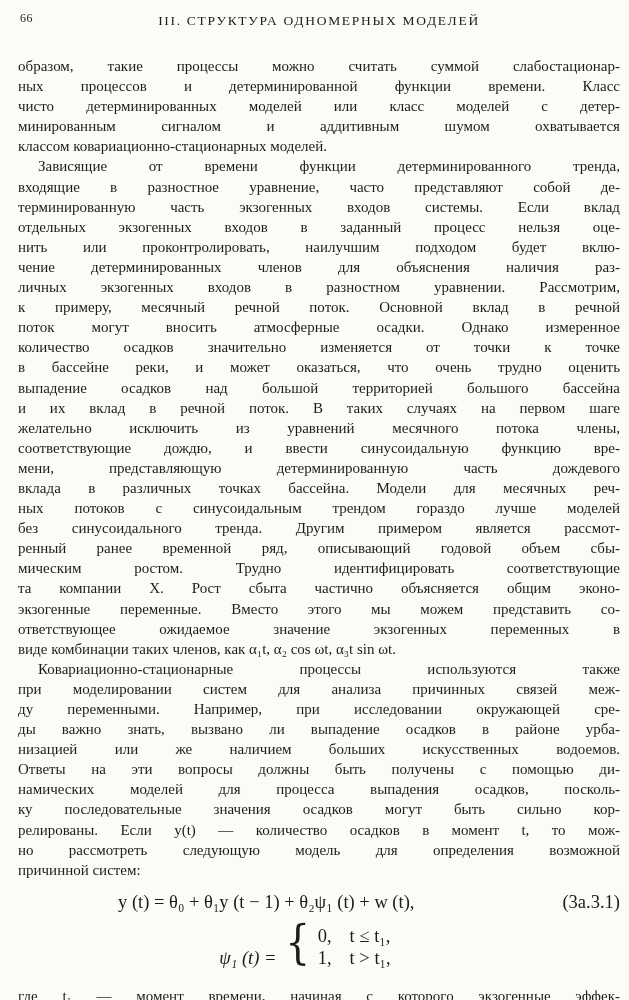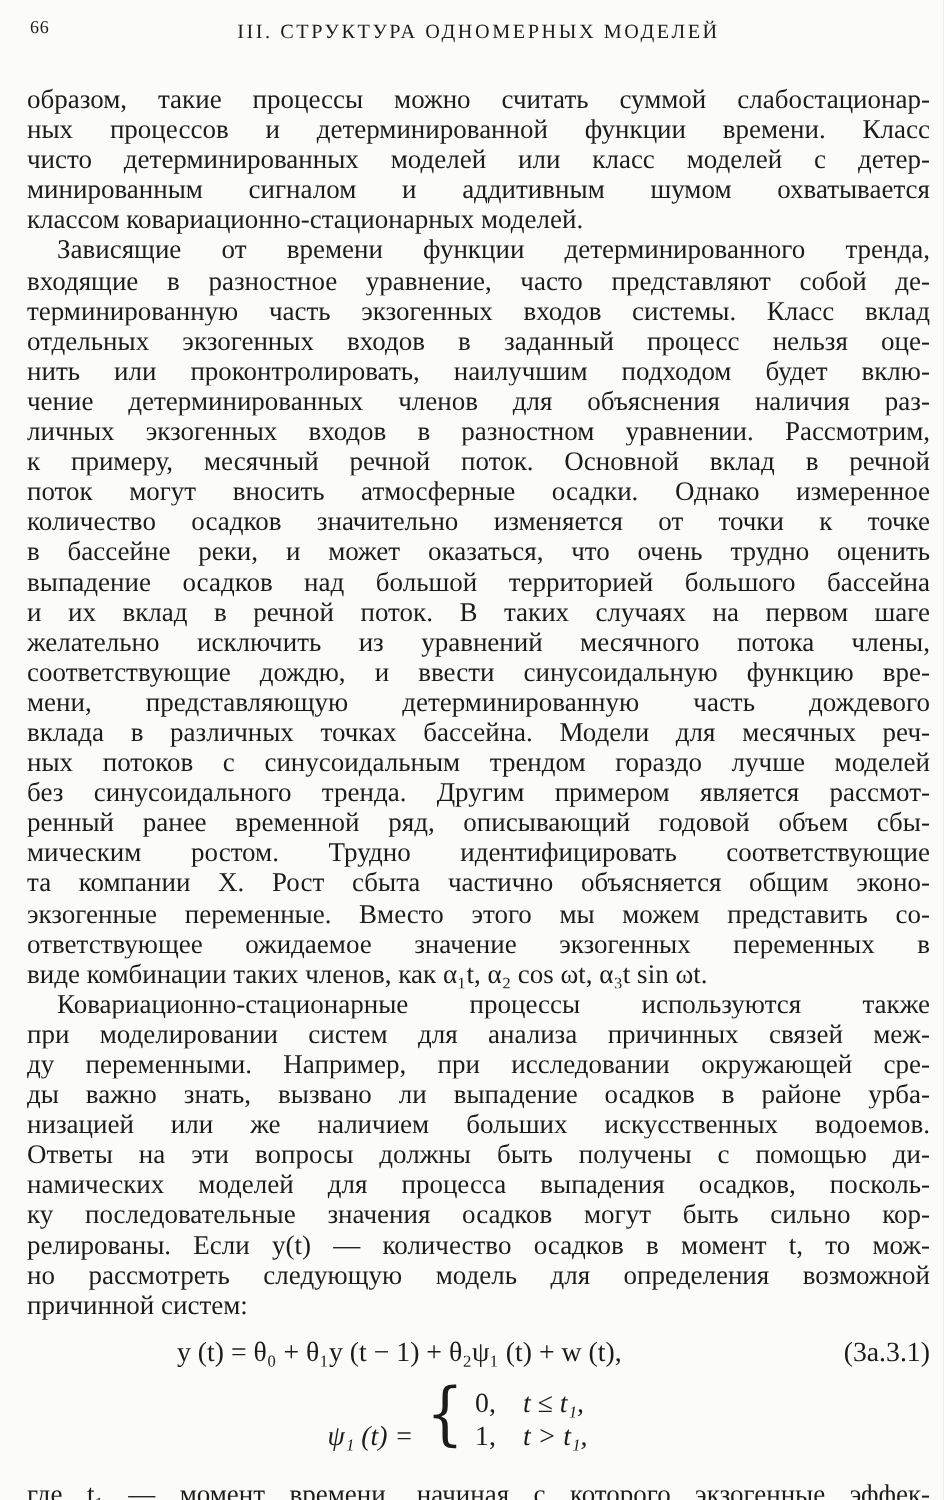--- a/index.html
+++ b/index.html
@@ -39,21 +39,21 @@
     padding-top: 2px;
     white-space: nowrap;
   }
   .textblock {
     position: absolute;
     top: 56px;
     left: 18px;
     width: 602px;
   }
   .line {
-    font-size: 18px;
+    font-size: 15px;
     line-height: 20.1px;
     height: 20.1px;
     overflow: hidden;
     text-align: justify;
     text-align-last: justify;
     white-space: nowrap;
   }
   .line.lastline {
     text-align-last: left;
     white-space: normal;
@@ -104,21 +104,21 @@
     transform: scaleX(0.85);
   }
   .cases {
     display: grid;
     grid-template-columns: auto auto;
     column-gap: 18px;
     font-size: 18.5px;
     line-height: 22px;
   }
   .cases .val { font-style: normal; }
-  .cases .cond { font-style: italic; }
+  .cases .cond { }
   .closing {
     margin-top: 17px;
   }
 </style>
 </head>
 <body>
 
 <div class="page">
 
   <div class="header">
@@ -129,21 +129,21 @@
   <div class="textblock">
 
     <div class="line">образом, такие процессы можно считать суммой слабостационар-</div>
     <div class="line">ных процессов и детерминированной функции времени. Класс</div>
     <div class="line">чисто детерминированных моделей или класс моделей с детер-</div>
     <div class="line">минированным сигналом и аддитивным шумом охватывается</div>
     <div class="line lastline">классом ковариационно-стационарных моделей.</div>
 
     <div class="line indent">Зависящие от времени функции детерминированного тренда,</div>
     <div class="line">входящие в разностное уравнение, часто представляют собой де-</div>
-    <div class="line">терминированную часть экзогенных входов системы. Класс вклад</div>
+    <div class="line">терминированную часть экзогенных входов системы. Если вклад</div>
     <div class="line">отдельных экзогенных входов в заданный процесс нельзя оце-</div>
     <div class="line">нить или проконтролировать, наилучшим подходом будет вклю-</div>
     <div class="line">чение детерминированных членов для объяснения наличия раз-</div>
     <div class="line">личных экзогенных входов в разностном уравнении. Рассмотрим,</div>
     <div class="line">к примеру, месячный речной поток. Основной вклад в речной</div>
     <div class="line">поток могут вносить атмосферные осадки. Однако измеренное</div>
     <div class="line">количество осадков значительно изменяется от точки к точке</div>
     <div class="line">в бассейне реки, и может оказаться, что очень трудно оценить</div>
     <div class="line">выпадение осадков над большой территорией большого бассейна</div>
     <div class="line">и их вклад в речной поток. В таких случаях на первом шаге</div>

